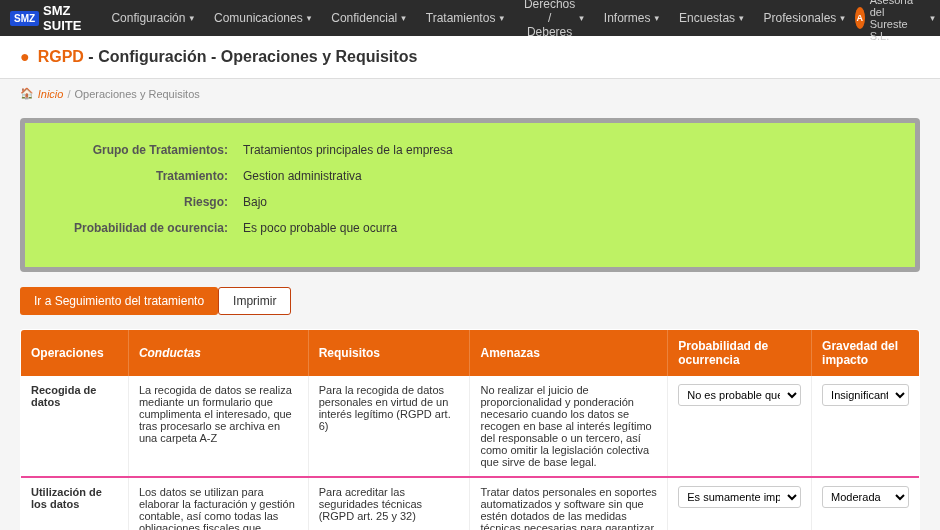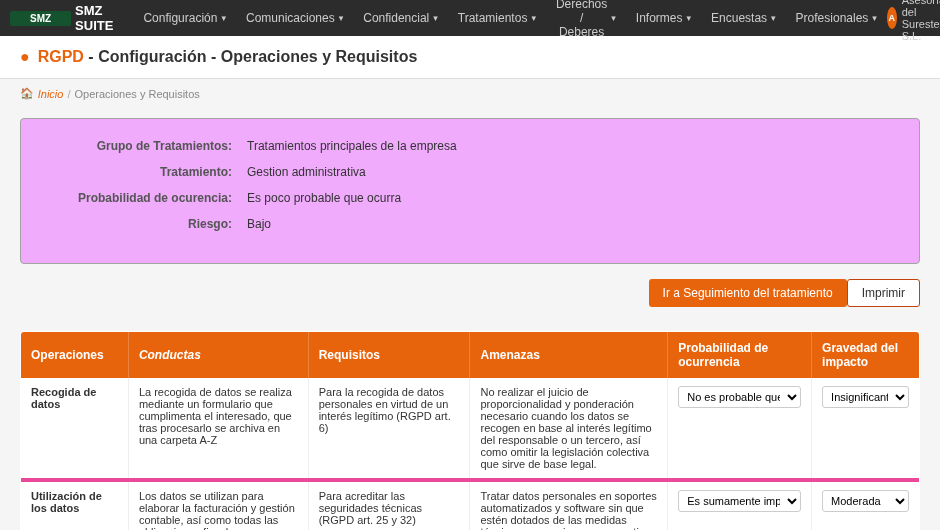--- a/index.html
+++ b/index.html
@@ -16,25 +16,25 @@
     .top-nav .logo {
       color: #fff;
       font-weight: bold;
       font-size: 13px;
       margin-right: 20px;
       display: flex;
       align-items: center;
       gap: 4px;
     }
     .logo-icon {
-      background: #14532d;
+      background: #1d4ed8;
       color: #fff;
       font-weight: bold;
       font-size: 10px;
-      padding: 2px 20px;
+      padding: 2px 4px;
       border-radius: 2px;
     }
     .nav-items {
       display: flex;
       flex: 1;
       align-items: center;
     }
     .nav-item {
       color: #ccc;
       font-size: 12px;
@@ -106,24 +106,24 @@
     .breadcrumb a { color: #e8640c; text-decoration: none; font-style: italic; }
     .breadcrumb-sep { color: #aaa; }
 
     
     .main-content {
       padding: 10px 20px;
     }
 
     
     .info-card {
-      background: #f0abfc;
-      border: 1px solid #a3a3a3;
+      background: #bef264;
+      border: 5px solid #a3a3a3;
       border-radius: 4px;
-      padding: 20px 26px;
+      padding: 20px 18px;
       margin-bottom: 15px;
     }
     .info-row {
       display: flex;
       align-items: flex-start;
       margin-bottom: 12px;
     }
     .info-label {
       font-weight: bold;
       font-size: 12px;
@@ -133,23 +133,23 @@
       padding-right: 15px;
     }
     .info-value {
       font-size: 12px;
       color: #333;
     }
 
     
     .action-row {
       display: flex;
-      justify-content: flex-end;
-      align-items: center;
-      margin-bottom: 24px;
+      justify-content: flex-start;
+      align-items: center;
+      margin-bottom: 14px;
     }
     .btn-orange {
       background: #e8640c;
       color: #fff;
       border: none;
       padding: 7px 14px;
       border-radius: 3px;
       font-size: 12px;
       cursor: pointer;
     }
@@ -178,21 +178,21 @@
     }
     .data-table thead th {
       padding: 9px 10px;
       text-align: left;
       font-size: 12px;
       font-weight: bold;
       border-right: 1px solid rgba(255,255,255,0.2);
     }
     .data-table thead th:last-child { border-right: none; }
     .data-table tbody tr {
-      border-bottom: 4px solid #ec4899;
+      border-bottom: 2px solid #ec4899;
     }
     .data-table tbody tr:last-child { border-bottom: none; }
     .data-table tbody td {
       padding: 8px 10px;
       font-size: 11px;
       color: #333;
       vertical-align: top;
       border-right: 1px solid #eee;
     }
     .data-table tbody td:last-child { border-right: none; }
@@ -288,26 +288,26 @@
   <div class="info-card">
     <div class="info-row">
       <span class="info-label">Grupo de Tratamientos:</span>
       <span class="info-value">Tratamientos principales de la empresa</span>
     </div>
     <div class="info-row">
       <span class="info-label">Tratamiento:</span>
       <span class="info-value">Gestion administrativa</span>
     </div>
     <div class="info-row">
+      <span class="info-label">Riesgo:</span>
+      <span class="info-value">Bajo</span>
+    </div>
+    <div class="info-row">
       <span class="info-label">Probabilidad de ocurencia:</span>
       <span class="info-value">Es poco probable que ocurra</span>
-    </div>
-    <div class="info-row">
-      <span class="info-label">Riesgo:</span>
-      <span class="info-value">Bajo</span>
     </div>
   </div>
 
   <div class="action-row">
     <button class="btn-orange">Ir a Seguimiento del tratamiento</button>
     <button class="btn-outline">Imprimir</button>
   </div>
 
   <table class="data-table">
     <thead>

